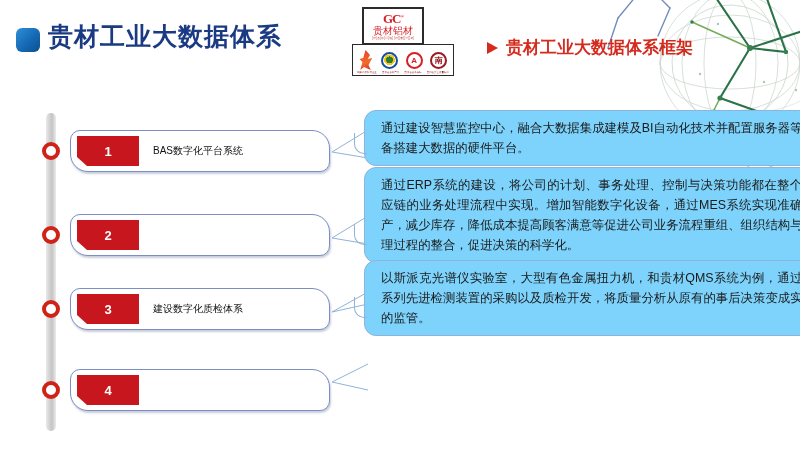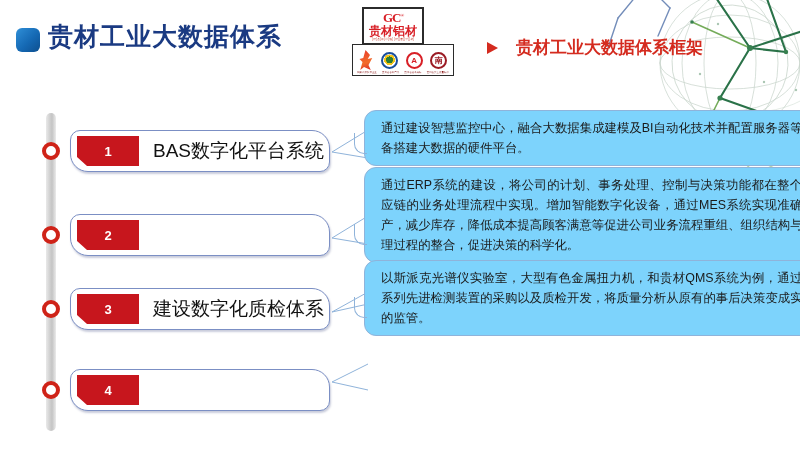--- a/index.html
+++ b/index.html
@@ -27,21 +27,21 @@
   }
 
   
   .logo-top{
     position:absolute;left:362px;top:7px;width:62px;height:38px;
     background:#fff;border:2px solid #2b2b2b;box-sizing:border-box;
     display:flex;flex-direction:column;align-items:center;justify-content:center;line-height:1;
   }
   .logo-gc{font-size:13px;font-weight:bold;color:#d81f26;letter-spacing:-1px;font-family:"Liberation Serif",serif;}
   .logo-gc sup{font-size:5px;vertical-align:super;}
-  .logo-cn{font-size:12px;font-weight:bold;color:#d81f26;margin-top:1px;}
+  .logo-cn{font-size:10px;font-weight:normal;color:#d81f26;margin-top:1px;}
   .logo-sub{font-size:3px;color:#c0392b;margin-top:1px;letter-spacing:.3px;transform:scale(.9);}
 
   .logo-strip{
     position:absolute;left:352px;top:44px;width:102px;height:32px;
     background:#fff;border:1px solid #2b2b2b;box-sizing:border-box;
     display:flex;align-items:center;justify-content:space-around;padding:0 2px;
   }
   .seal{width:17px;height:17px;border-radius:50%;box-sizing:border-box;position:relative;}
   .seal.s1{border-radius:0;width:15px;height:20px;
     background:linear-gradient(160deg,#e8342a 0%,#f26d2b 60%,#d81f26 100%);
@@ -50,21 +50,21 @@
   .seal.s3{border:2px solid #d81f26;background:#fff;}
   .seal.s3::after{content:"A";position:absolute;inset:0;display:flex;align-items:center;justify-content:center;
     font-size:8px;font-weight:bold;color:#d81f26;}
   .seal.s4{border:2px solid #9b1b24;background:#fff;}
   .seal.s4::after{content:"\5357";position:absolute;inset:0;display:flex;align-items:center;justify-content:center;
     font-size:8px;font-weight:bold;color:#9b1b24;}
   .strip-caps{position:absolute;left:352px;top:70px;width:102px;display:flex;justify-content:space-around;
     font-size:2.6px;color:#8b1b1b;transform:scale(.95);}
 
   
-  .hdr-right{position:absolute;left:487px;top:36px;display:flex;align-items:center;gap:18px;}
+  .hdr-right{position:absolute;left:487px;top:36px;display:flex;align-items:center;gap:8px;}
   .hdr-arrow{width:0;height:0;border-left:11px solid #d42b1f;border-top:6px solid transparent;border-bottom:6px solid transparent;}
   .hdr-right-txt{font-size:17px;font-weight:bold;color:#d42b1f;white-space:nowrap;}
 
   
   .spine{
     position:absolute;left:46px;top:113px;width:10px;height:318px;border-radius:5px;
     background:linear-gradient(to right,#e9e9e9 0%,#d2d2d2 35%,#c4c4c4 60%,#ebebeb 100%);
   }
   .node{
     position:absolute;left:42px;width:18px;height:18px;border-radius:50%;
@@ -76,21 +76,21 @@
     border-radius:10px 18px 10px 18px;
     box-shadow:1px 2px 2px rgba(80,90,140,.30);
     display:flex;align-items:center;
   }
   .num-tag{
     width:62px;height:30px;margin-left:6px;flex:none;
     background:#c7161d;color:#fff;font-size:13px;font-weight:bold;
     display:flex;align-items:center;justify-content:center;
     clip-path:polygon(0 0,100% 0,100% 100%,10px 100%,0 calc(100% - 9px));
   }
-  .label-txt{margin-left:14px;font-size:19px;color:#111;white-space:nowrap;}
+  .label-txt{margin-left:14px;font-size:10px;color:#111;white-space:nowrap;}
 
   
   .conn{position:absolute;pointer-events:none;}
 
   
   .bubble{
     position:absolute;left:364px;box-sizing:border-box;
     background:#7dd3fc;border:1px solid #8fb3da;border-radius:12px;
     padding:7px 28px 7px 16px;
     width:480px;

